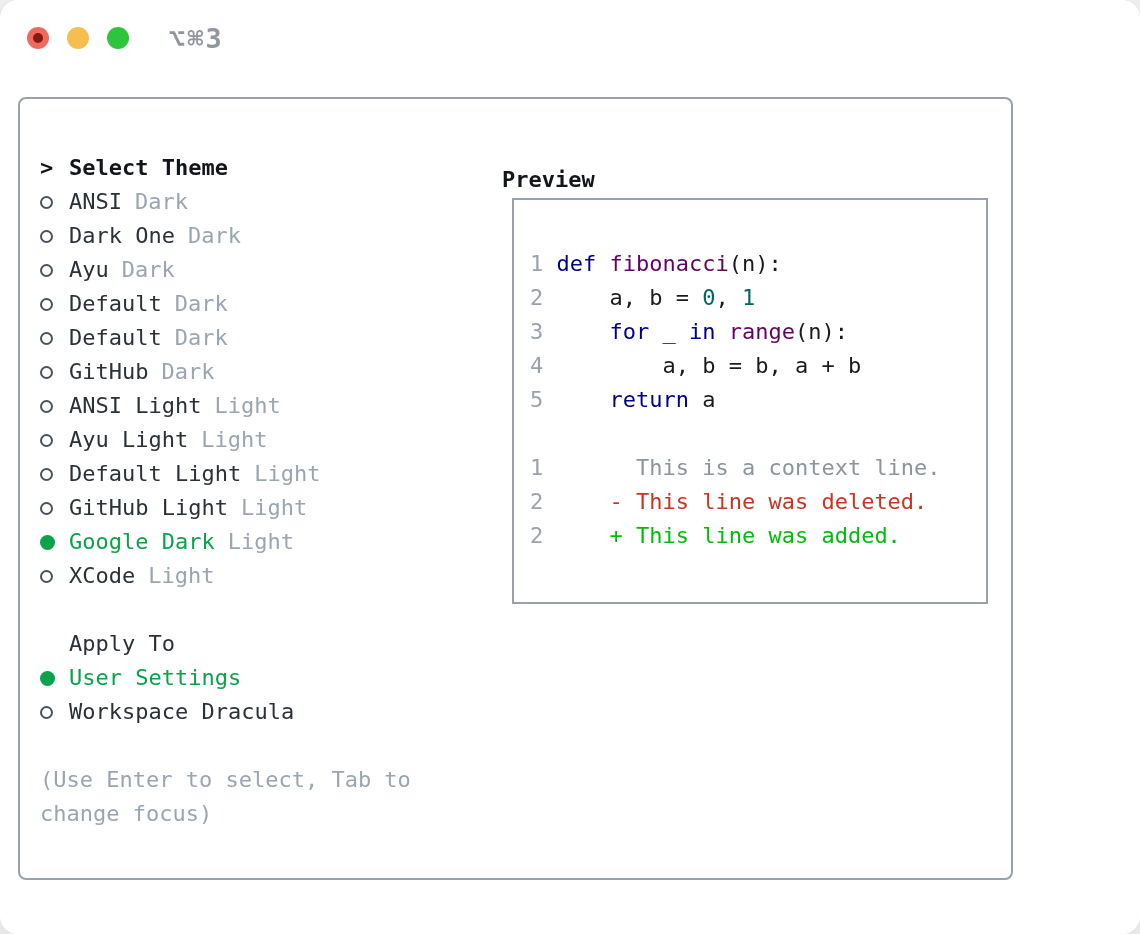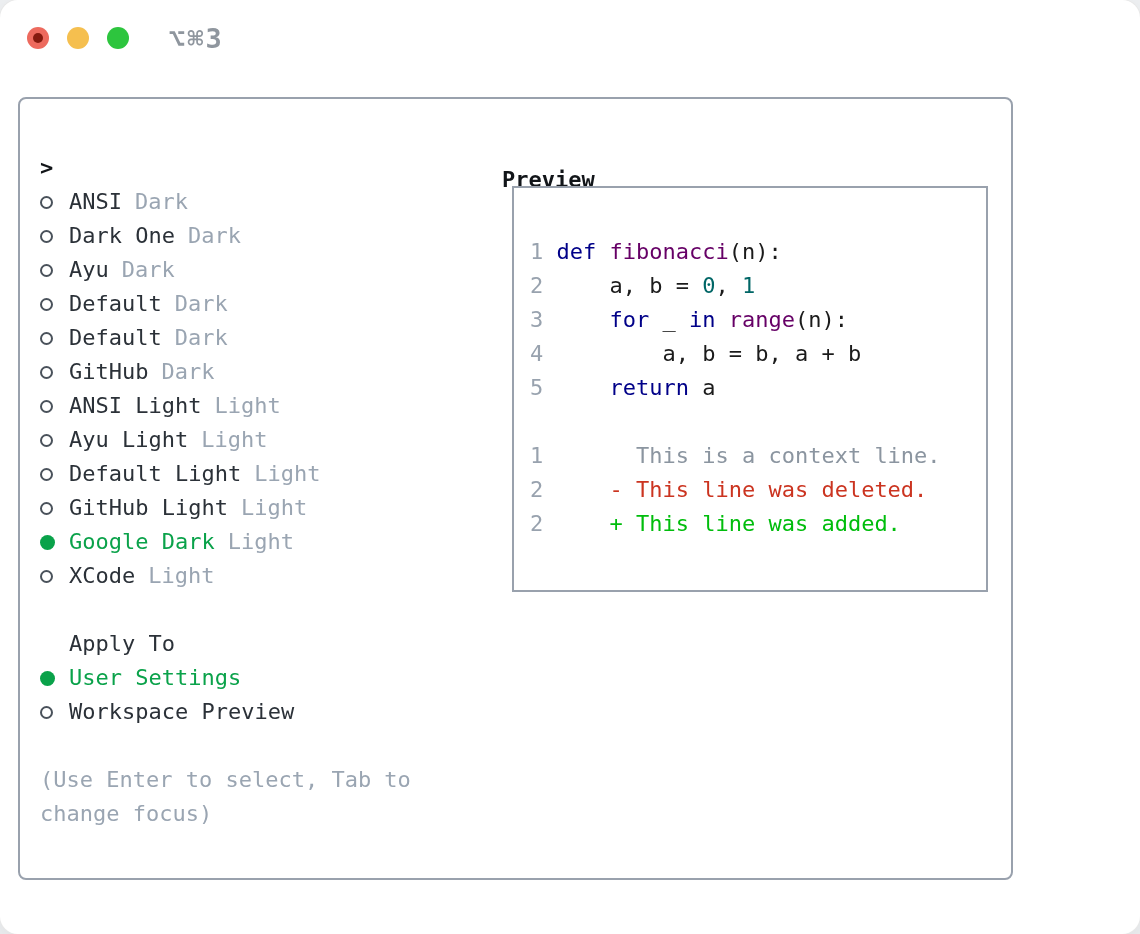--- a/index.html
+++ b/index.html
@@ -26,21 +26,21 @@
   .ring.filled{width:15px;height:15px;border:none;background:var(--green);}
   .hdr .label{font-weight:bold;color:var(--strong);}
   .item .name{color:var(--text);}
   .item.sel .name{color:var(--green);}
   .variant{color:var(--dim);margin-left:13px;}
   .gap{height:34px;}
   .apply-label{color:var(--text);}
   .hint{margin-top:34px;width:432px;color:var(--dim);font-size:22px;line-height:34px;}
   
   .preview-title{position:absolute;left:482px;top:64px;height:34px;line-height:34px;font-size:22px;font-weight:bold;color:var(--strong);}
-  .preview-box{position:absolute;left:492px;top:87px;width:476px;height:406px;box-sizing:border-box;border:2px solid var(--border);}
+  .preview-box{position:absolute;left:492px;top:99px;width:476px;height:406px;box-sizing:border-box;border:2px solid var(--border);}
   .code{padding:47px 0 0 16px;font-size:22px;line-height:34px;color:var(--pln);}
   .code-line{white-space:pre;height:34px;}
   .gutter{color:var(--gutter);}
   .tok-kwd{color:var(--kwd);}
   .tok-typ{color:var(--typ);}
   .tok-lit{color:var(--lit);}
   .tok-ctx{color:var(--ctx);}
   .tok-del{color:var(--del);}
   .tok-add{color:var(--add);}
 </style>
@@ -54,20 +54,21 @@
     <div class="dot yellow"></div>
     <div class="dot green"></div>
     <div class="shortcut">⌥⌘3</div>
   </div>
 
   <div class="panel">
 
     <div class="left-col">
       <div class="row hdr">
         <span class="bullet-col caret">&gt;</span>
+        <span class="label">Select Theme</span>
       </div>
 
       <div id="theme-list">
           <div class="row item">
             <span class="bullet-col">
               <span class="ring"></span>
             </span>
             <span class="name">ANSI</span>
             <span class="variant">Dark</span>
           </div>
@@ -161,21 +162,21 @@
           <div class="row item sel">
             <span class="bullet-col">
               <span class="ring filled"></span>
             </span>
             <span class="name">User Settings</span>
           </div>
           <div class="row item">
             <span class="bullet-col">
               <span class="ring"></span>
             </span>
-            <span class="name">Workspace Preview</span>
+            <span class="name">Workspace Dracula</span>
           </div>
         </div>
 
       <div class="hint">(Use Enter to select, Tab to change focus)</div>
     </div>
 
     <div class="preview-title">Preview</div>
 
     <div class="preview-box">
       <div class="code" id="code-lines">

